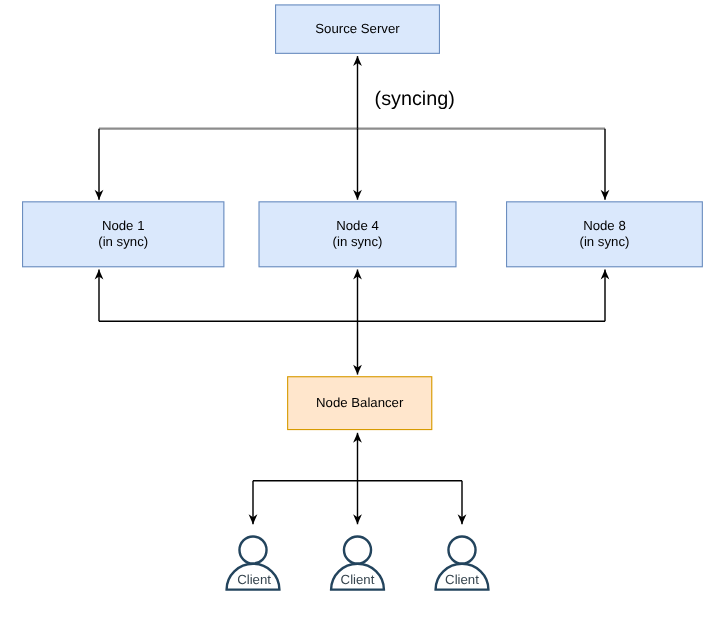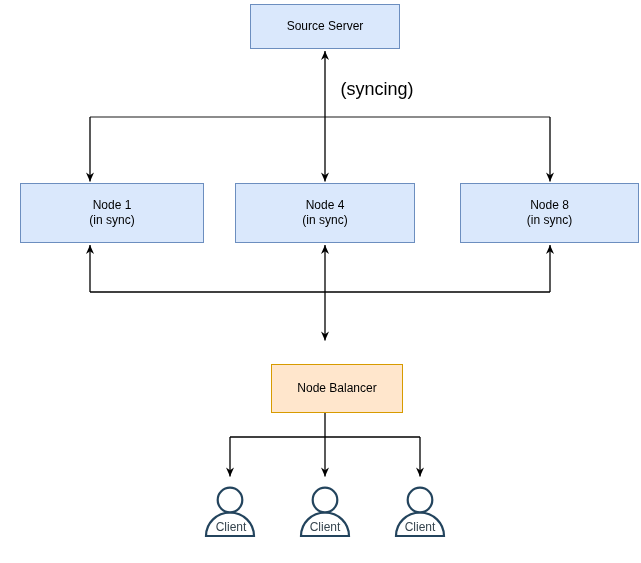--- a/index.html
+++ b/index.html
@@ -29,21 +29,21 @@
     line-height: 15px;
     color: #000000;
     text-align: center;
   }
   .node-style { background: #dae8fc; border: 1px solid #6c8ebf; }
   .balancer-style { background: #ffe6cc; border: 1px solid #d79b00; }
   .source-box   { left: 250px; top: 4px;   width: 150px; height: 45px; }
   .node1-box    { left: 2px;   top: 183px; width: 184px; height: 60px; margin-left: 18px; }
   .node2-box    { left: 235px; top: 183px; width: 180px; height: 60px; }
   .node3-box    { left: 460px; top: 183px; width: 179px; height: 60px; }
-  .balancer-box { left: 271px; top: 342px; width: 132px; height: 49px; margin-top: 22px; }
+  .balancer-box { left: 261px; top: 342px; width: 132px; height: 49px; }
   .annotation {
     position: absolute;
     left: 377px; top: 79px;
     transform: translateX(-50%);
     font-size: 18px;
     color: #000000;
     white-space: nowrap;
   }
   .actor { position: absolute; width: 52px; height: 52px; top: 486px; }
   .actor-1 { left: 204px; }

